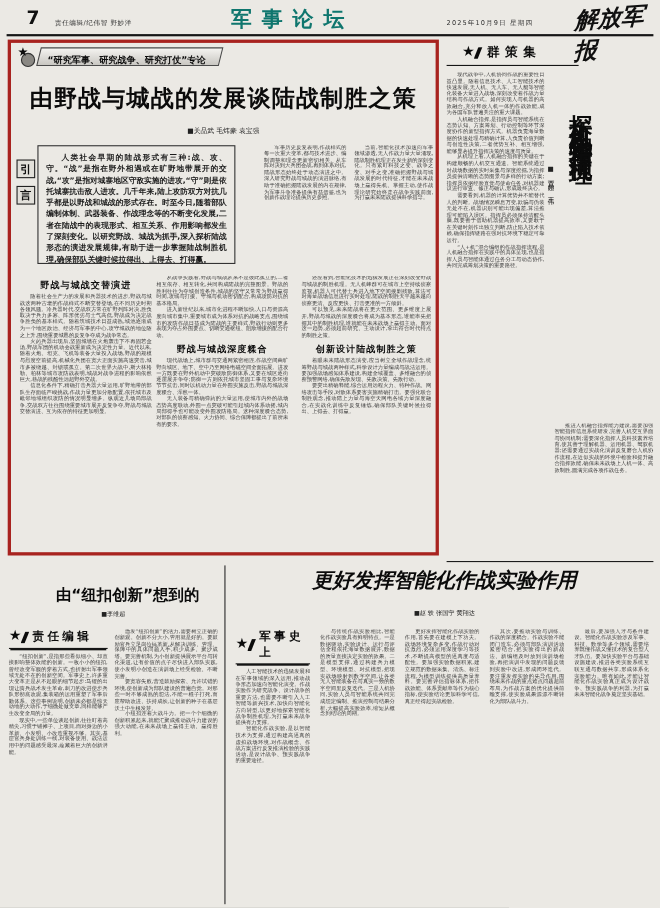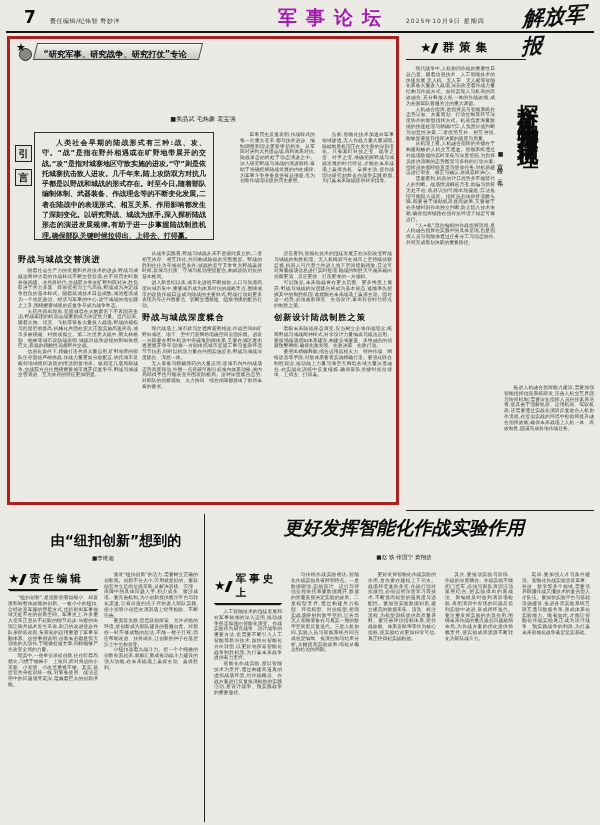--- a/index.html
+++ b/index.html
@@ -3,22 +3,22 @@
 <meta charset="utf-8">
 <style>
   html,body{margin:0;padding:0;background:#cfcdc9;}
   .page{position:relative;width:600px;height:825px;margin:0 auto;background:#ebe9e4;
         font-family:"DejaVu Sans","Liberation Sans",sans-serif;color:#222;overflow:hidden;}
   .abs{position:absolute;}
 
   
   .pageno{left:24px;top:7px;font-size:17px;font-weight:bold;color:#111;}
   .editors{left:50px;top:17px;font-size:6px;color:#333;letter-spacing:.5px;}
-  .secttitle{left:210px;top:5px;width:180px;text-align:right;font-size:19px;font-weight:bold;
-             letter-spacing:9px;color:#a21caf;}
+  .secttitle{left:210px;top:5px;width:180px;text-align:left;font-size:19px;font-weight:bold;
+             letter-spacing:9px;color:#0f766e;}
   .dateline{left:406px;top:17px;font-size:6px;color:#333;letter-spacing:1px;}
   .masthead{left:522px;top:2px;font-size:21px;font-weight:bold;font-style:italic;
             font-family:"DejaVu Serif","Liberation Serif",serif;color:#101010;
             transform:rotate(-4deg) skewX(-6deg);}
   .hrule{left:6px;top:31px;width:588px;height:2px;background:#161616;}
 
   
   .redbox{left:7px;top:36px;width:392px;height:469px;border:3.5px solid #a8231f;box-sizing:border-box;}
   .tagrow{position:absolute;left:6px;top:4px;display:flex;align-items:center;}
   .emblem{position:relative;width:17px;height:16px;display:inline-block;}
@@ -34,21 +34,21 @@
   .mby{position:absolute;left:0;top:76px;width:100%;text-align:center;font-size:6.2px;color:#222;}
   .introlabel{position:absolute;left:5px;top:106px;display:flex;flex-direction:column;gap:7px;}
   .ibox{width:15px;height:15px;border:1.3px solid #222;background:#e2e0da;font-size:10px;
         font-weight:bold;display:flex;align-items:center;justify-content:center;color:#111;}
   .introbox{position:absolute;left:24px;top:93px;width:180px;height:108px;border:1.3px solid #333;
             padding:5px 7px;box-sizing:border-box;overflow:hidden;}
   .introbox p{margin:0;font-size:7px;line-height:10.3px;font-weight:bold;color:#1b1b1b;
               text-align:justify;text-indent:2em;}
   .scol{position:absolute;top:93px;width:75px;height:113px;overflow:hidden;}
   .bcol{position:absolute;top:212px;width:120px;height:251px;overflow:hidden;}
-  .bcol h3{margin:3px 0 3px;font-size:8.2px;text-align:left;color:#0d0d0d;letter-spacing:1px;}
+  .bcol h3{margin:3px 0 3px;font-size:8.2px;text-align:center;color:#0d0d0d;letter-spacing:1px;}
 
   
   .greek p{margin:0;font-size:4.8px;line-height:5.8px;color:#3c3c3c;text-align:justify;text-indent:2em;}
 
   
   .starhead{display:flex;align-items:center;gap:3px;border-bottom:1.4px solid #151515;
             padding-bottom:3px;box-shadow:0 2.6px 0 -1.4px #151515;}
   .sfi{display:inline-flex;align-items:flex-end;}
   .sfi-star{font-size:13px;line-height:12px;color:#0b0b0b;}
   .sfi-stripe{display:inline-block;width:8px;height:11px;margin-left:-1px;background:#0b0b0b;
@@ -93,20 +93,21 @@
   <section class="abs redbox">
     <div class="tagrow">
       <span class="emblem">
         <span class="circ"></span>
         <span class="est">★</span>
       </span>
       <span class="banner">
         <span class="banner-in">“研究军事、研究战争、研究打仗”专论</span>
       </span>
     </div>
+    <h1 class="mh">由野战与城战的发展谈陆战制胜之策</h1>
     <div class="mby">■关品武 毛炜豪 袁宝强</div>
 
     <div class="introlabel">
       <span class="ibox">引</span>
       <span class="ibox">言</span>
     </div>
     <div class="introbox">
       <p>人类社会早期的陆战形式有三种:战、攻、守。“战”是指在野外相遇或在旷野地带展开的交战,“攻”是指对城寨地区守敌实施的进攻,“守”则是依托城寨抗击敌人进攻。几千年来,陆上攻防双方对抗几乎都是以野战和城战的形式存在。时至今日,随着部队编制体制、武器装备、作战理念等的不断变化发展,二者在陆战中的表现形式、相互关系、作用影响都发生了深刻变化。以研究野战、城战为抓手,深入探析陆战形态的演进发展规律,有助于进一步掌握陆战制胜机理,确保部队关键时候拉得出、上得去、打得赢。</p>
     </div>
 

